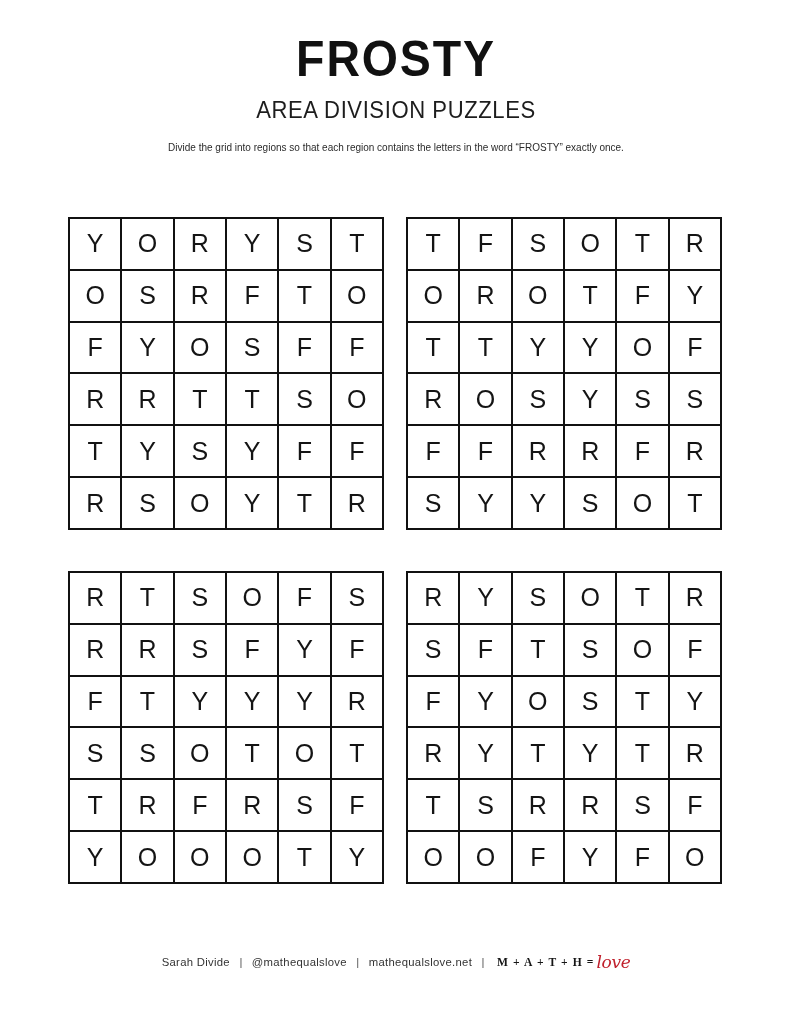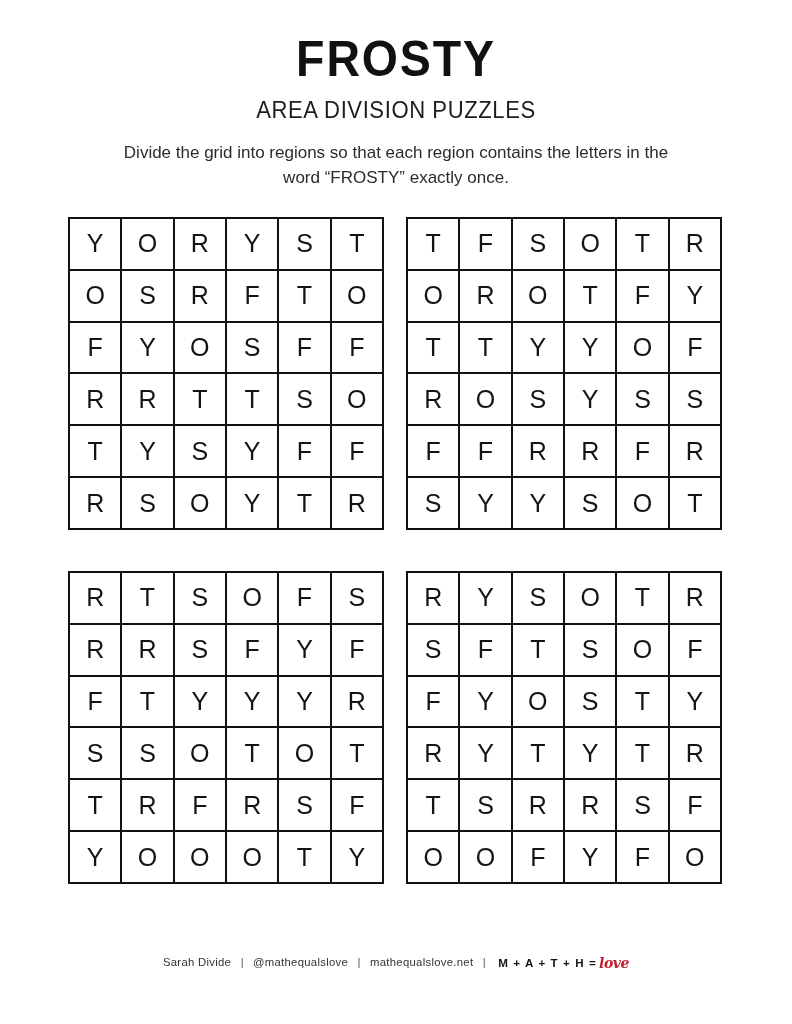--- a/index.html
+++ b/index.html
@@ -56,21 +56,21 @@
     color: #1d1d1d;
     transform: scaleX(0.96);
     transform-origin: center top;
   }
   .instructions {
     margin: 0 auto;
     padding-top: 17px;
     width: 580px;
     font-family: "Liberation Sans", sans-serif;
     font-weight: 400;
-    font-size: 17px;
+    font-size: 10px;
     line-height: 1.45;
     color: #2b2b2b;
     text-align: center;
   }
 
   
   .puzzles {
     position: absolute;
     top: 217px;
     left: 68px;
@@ -131,32 +131,32 @@
     color: #555555;
     font-size: 11.3px;
     vertical-align: middle;
   }
   .footer-logo {
     display: inline-block;
     vertical-align: middle;
     margin-left: 3px;
   }
   .logo-math {
-    font-family: Liberation Sans, sans-serif;
+    font-family: Liberation Serif, serif;
     font-weight: 700;
     font-size: 11.6px;
     letter-spacing: 1.1px;
     color: #151515;
     vertical-align: middle;
   }
   .logo-love {
     font-family: "DejaVu Serif", serif;
     font-style: italic;
-    font-weight: 700;
-    font-size: 14px;
+    font-weight: 400;
+    font-size: 17px;
     color: #c0202c;
     vertical-align: middle;
     margin-left: 2px;
     letter-spacing: -0.4px;
   }
 </style>
 </head>
 <body>
 
 <div class="page">

